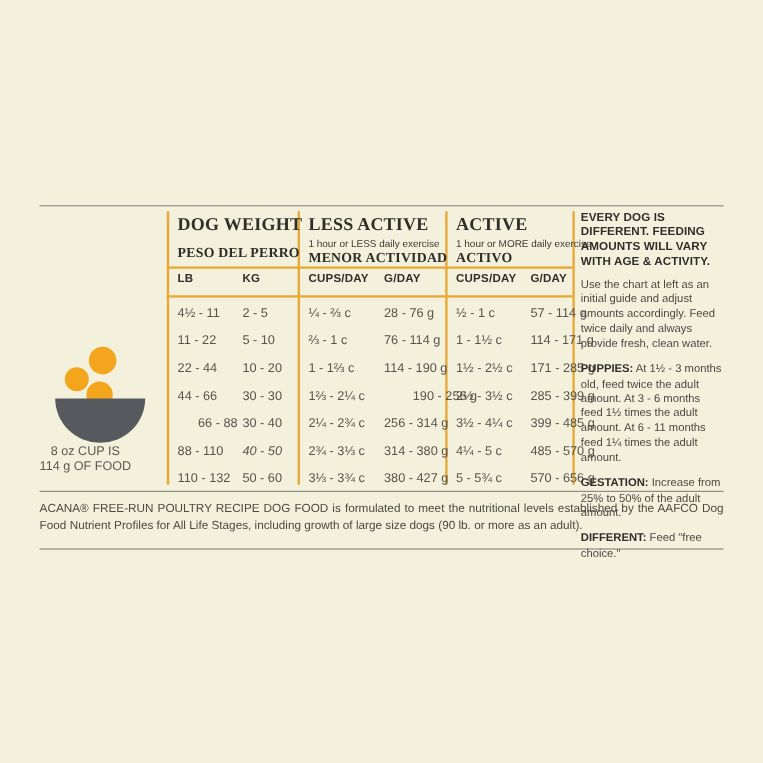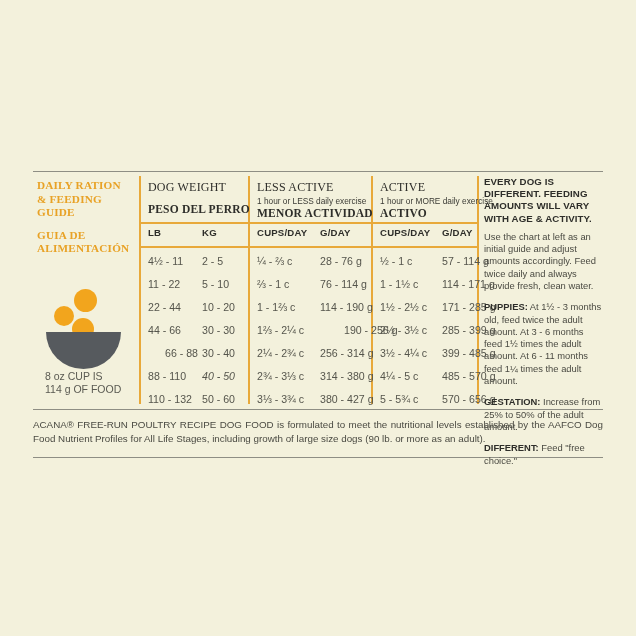--- a/index.html
+++ b/index.html
@@ -84,26 +84,27 @@
     position: absolute;
     left: 3px;
     top: 43px;
     width: 75px;
     height: 37px;
     background: #565A5E;
     border-radius: 0 0 50% 50% / 0 0 100% 100%;
   }
   #cup-note {
     position: absolute;
-    left: 12px;
+    left: 0px;
     top: 199px;
     color: #5A5A52;
     font-size: 10.5px;
     line-height: 13px;
     font-family: "Liberation Sans", sans-serif;
+    text-align: center;
   }
 
   
   #table {
     position: absolute;
     left: 106px;
     top: 5px;
     width: 464px;
     height: 228px;
   }
@@ -128,22 +129,22 @@
   }
   .h1 { top: 46px; }
   .h2 { top: 70px; }
 
   .col-head {
     position: absolute;
     top: 4px;
   }
   .ch-title {
     font-family: "Liberation Serif", serif;
-    font-weight: normal;
-    font-size: 12px;
+    font-weight: bold;
+    font-size: 15px;
     color: #2E2E2A;
     letter-spacing: 0.2px;
     white-space: nowrap;
   }
   .ch-sub {
     font-size: 8.3px;
     color: #3A3A34;
     line-height: 11px;
     white-space: nowrap;
     margin-top: 1px;
@@ -220,28 +221,20 @@
 </style>
 </head>
 <body>
 
 <div id="panel">
 
   <div class="rule-top"></div>
   <div class="rule-mid"></div>
   <div class="rule-bottom"></div>
 
-  <div id="brand">
-    <div class="brand-line">DAILY RATION</div>
-    <div class="brand-line">&amp; FEEDING</div>
-    <div class="brand-line">GUIDE</div>
-    <div class="brand-gap"></div>
-    <div class="brand-line">GUIA DE</div>
-    <div class="brand-line">ALIMENTACIÓN</div>
-  </div>
 
   <div id="bowl-graphic">
     <div class="kibble k1"></div>
     <div class="kibble k2"></div>
     <div class="kibble k3"></div>
     <div class="bowl"></div>
   </div>
 
   <div id="cup-note">
     <div>8 oz CUP IS</div>

